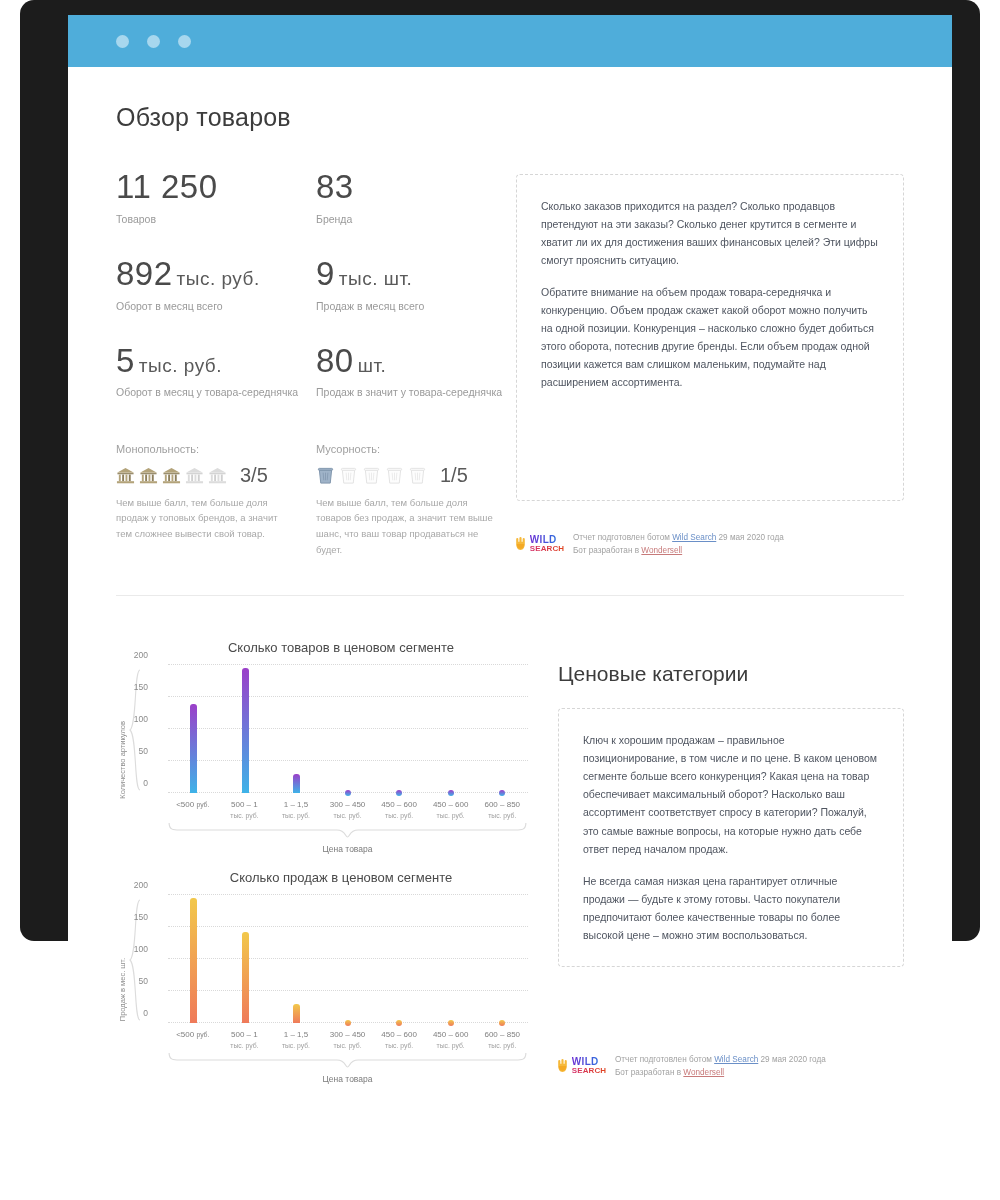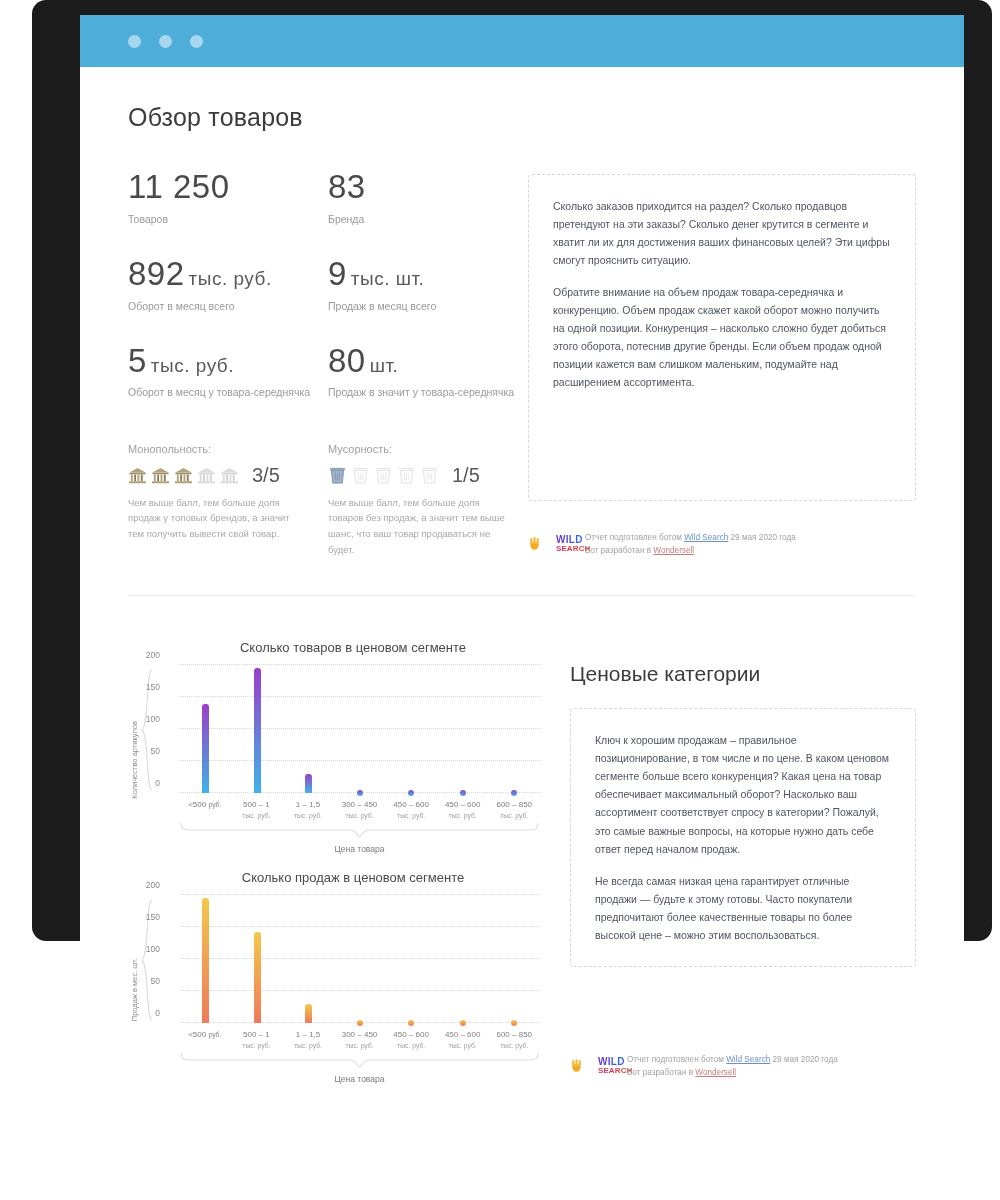--- a/index.html
+++ b/index.html
@@ -7,21 +7,20 @@
     width: 1000px; height: 1200px;
     background: #ffffff;
     font-family: "Liberation Sans", sans-serif;
     overflow: hidden;
   }
   .device {
     position: absolute; left: 20px; top: 0px;
     width: 960px; height: 941px;
     background: #1c1c1c;
     border-radius: 14px;
-    margin-left: 12px;
   }
   .screen {
     position: absolute; left: 48px; top: 15px;
     width: 884px; height: 1105px;
     background: #ffffff;
     overflow: hidden;
   }
   
   .chrome {
     height: 52px; background: #4fadda;
@@ -67,21 +66,21 @@
     flex: 1; border: 1px dashed #d6d6d6; border-radius: 4px;
     padding: 22px 24px; margin-top: 4px; align-self: flex-start;
   }
   .callout p {
     font-size: 10.5px; color: #4f5560; line-height: 1.72;
   }
   .callout p + p { margin-top: 14px; }
 
   
   .credit { display: flex; align-items: center; gap: 11px; margin-top: 30px; }
-  .credit-logo { width: 46px; flex: none; display:flex; align-items:center; gap:15px;}
+  .credit-logo { width: 46px; flex: none; display:flex; align-items:center; gap:3px;justify-content:center;}
   .logo-mark { width: 13px; height: 14px; flex: none; }
   .logo-words { line-height: 1.0; }
   .logo-words .w1 {
     font-size: 10px; font-weight: bold; letter-spacing: .3px;
     background: linear-gradient(90deg,#6b2fd4 0%,#1f7fe0 100%);
     -webkit-background-clip: text; background-clip: text; color: transparent;
   }
   .logo-words .w2 {
     font-size: 8px; font-weight: bold; letter-spacing: .1px;
     background: linear-gradient(90deg,#d42f6b 0%,#e0451f 100%);
@@ -255,21 +254,21 @@
                     <polygon points="10,2 19,7 1,7" fill="#dcdcdc"></polygon>
                     <rect x="1.5" y="7.5" width="17" height="1.2" fill="#cfcfcf"></rect>
                     <rect x="3" y="9" width="2" height="7" fill="#dcdcdc"></rect>
                     <rect x="6.5" y="9" width="2" height="7" fill="#cfcfcf"></rect>
                     <rect x="10" y="9" width="2" height="7" fill="#dcdcdc"></rect>
                     <rect x="13.5" y="9" width="2" height="7" fill="#cfcfcf"></rect>
                     <rect x="1" y="16" width="18" height="2.2" fill="#dcdcdc"></rect>
                   </svg>
                   <span class="r-score">3/5</span>
                 </div>
-              <div class="r-desc">Чем выше балл, тем больше доля продаж у топовых брендов, а значит тем получить вывести свой товар.</div>
+              <div class="r-desc">Чем выше балл, тем больше доля продаж у топовых брендов, а значит тем сложнее вывести свой товар.</div>
             </div>
             <div class="rating">
               <div class="r-title">Мусорность:</div>
               <div class="r-icons">
                   <svg class="ico" viewBox="0 0 20 20">
                     <path d="M3.5 4 L16.5 4 L15 18 L5 18 Z" fill="#9fb3c8" stroke="#7d93ab" stroke-width="1"></path>
                     <line x1="7.5" y1="7" x2="8.2" y2="15" stroke="#7d93ab" stroke-width=".7"></line>
                     <line x1="10" y1="7" x2="10" y2="15" stroke="#7d93ab" stroke-width=".7"></line>
                     <line x1="12.5" y1="7" x2="11.8" y2="15" stroke="#7d93ab" stroke-width=".7"></line>
                     <rect x="2.5" y="2.5" width="15" height="2" rx="1" fill="#9fb3c8" stroke="#7d93ab" stroke-width="1"></rect>

